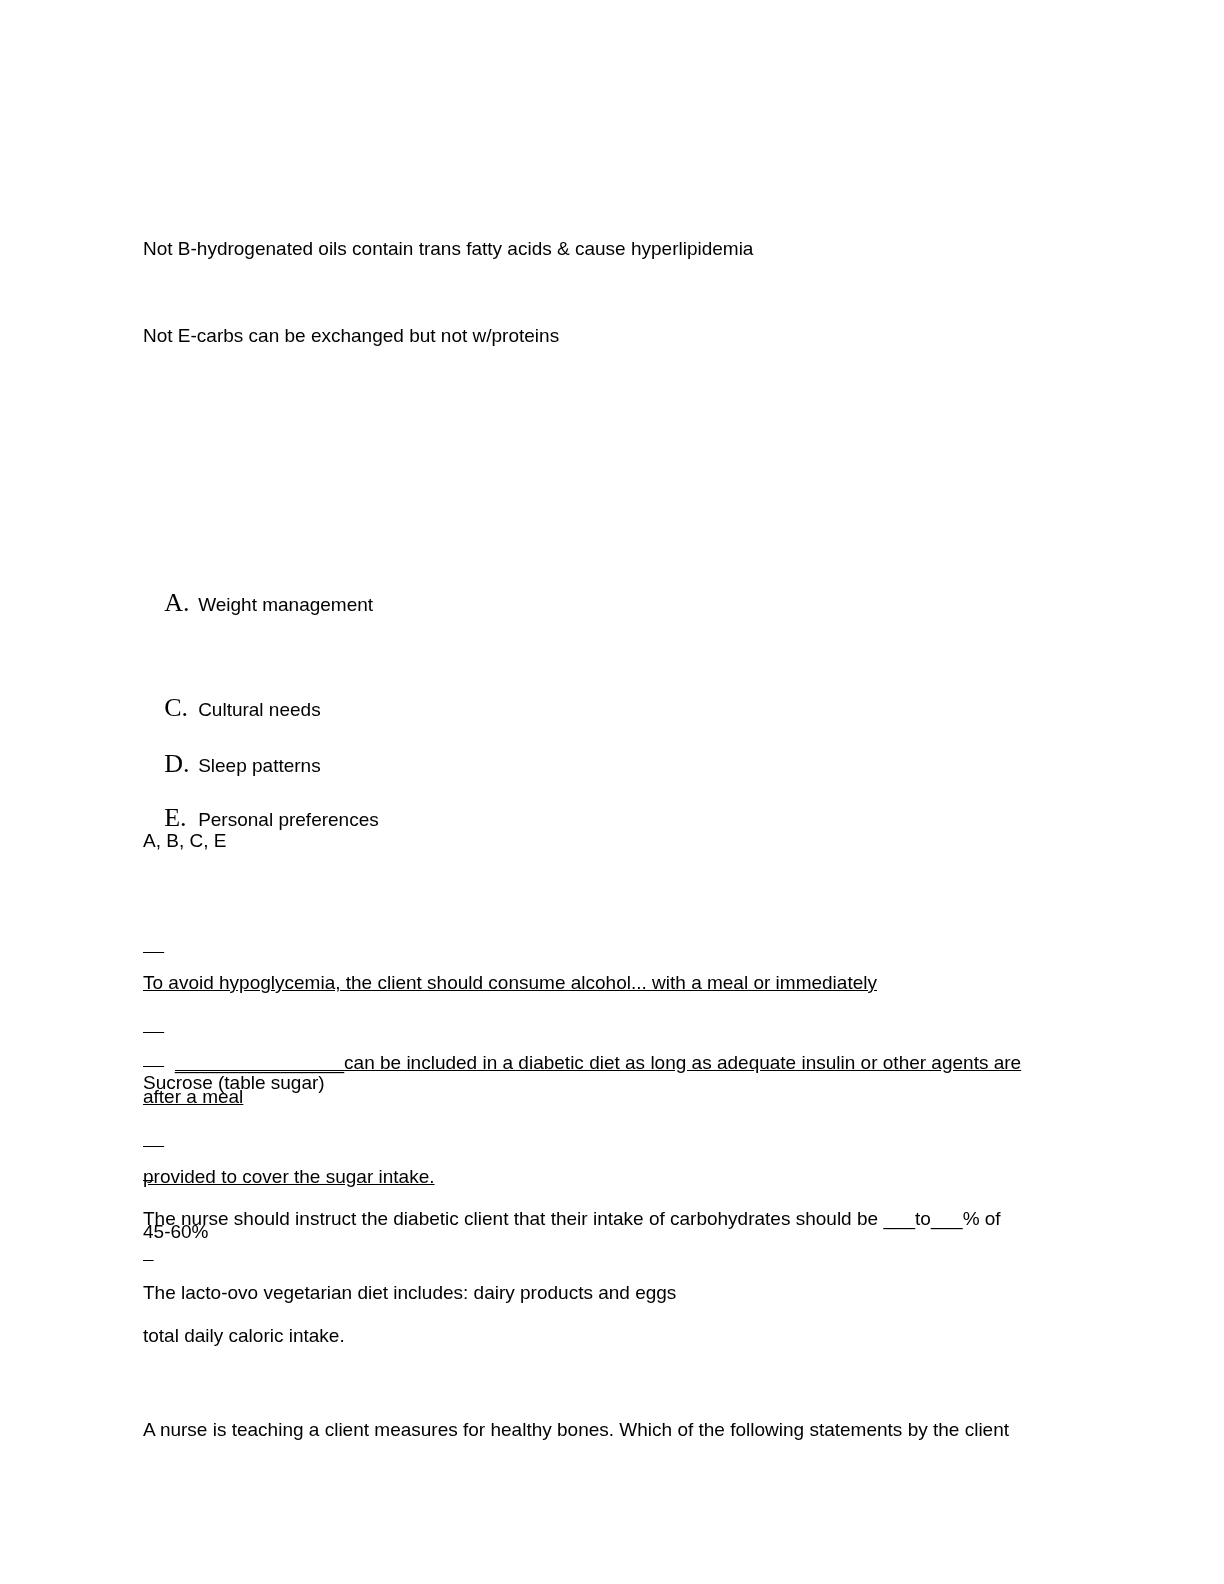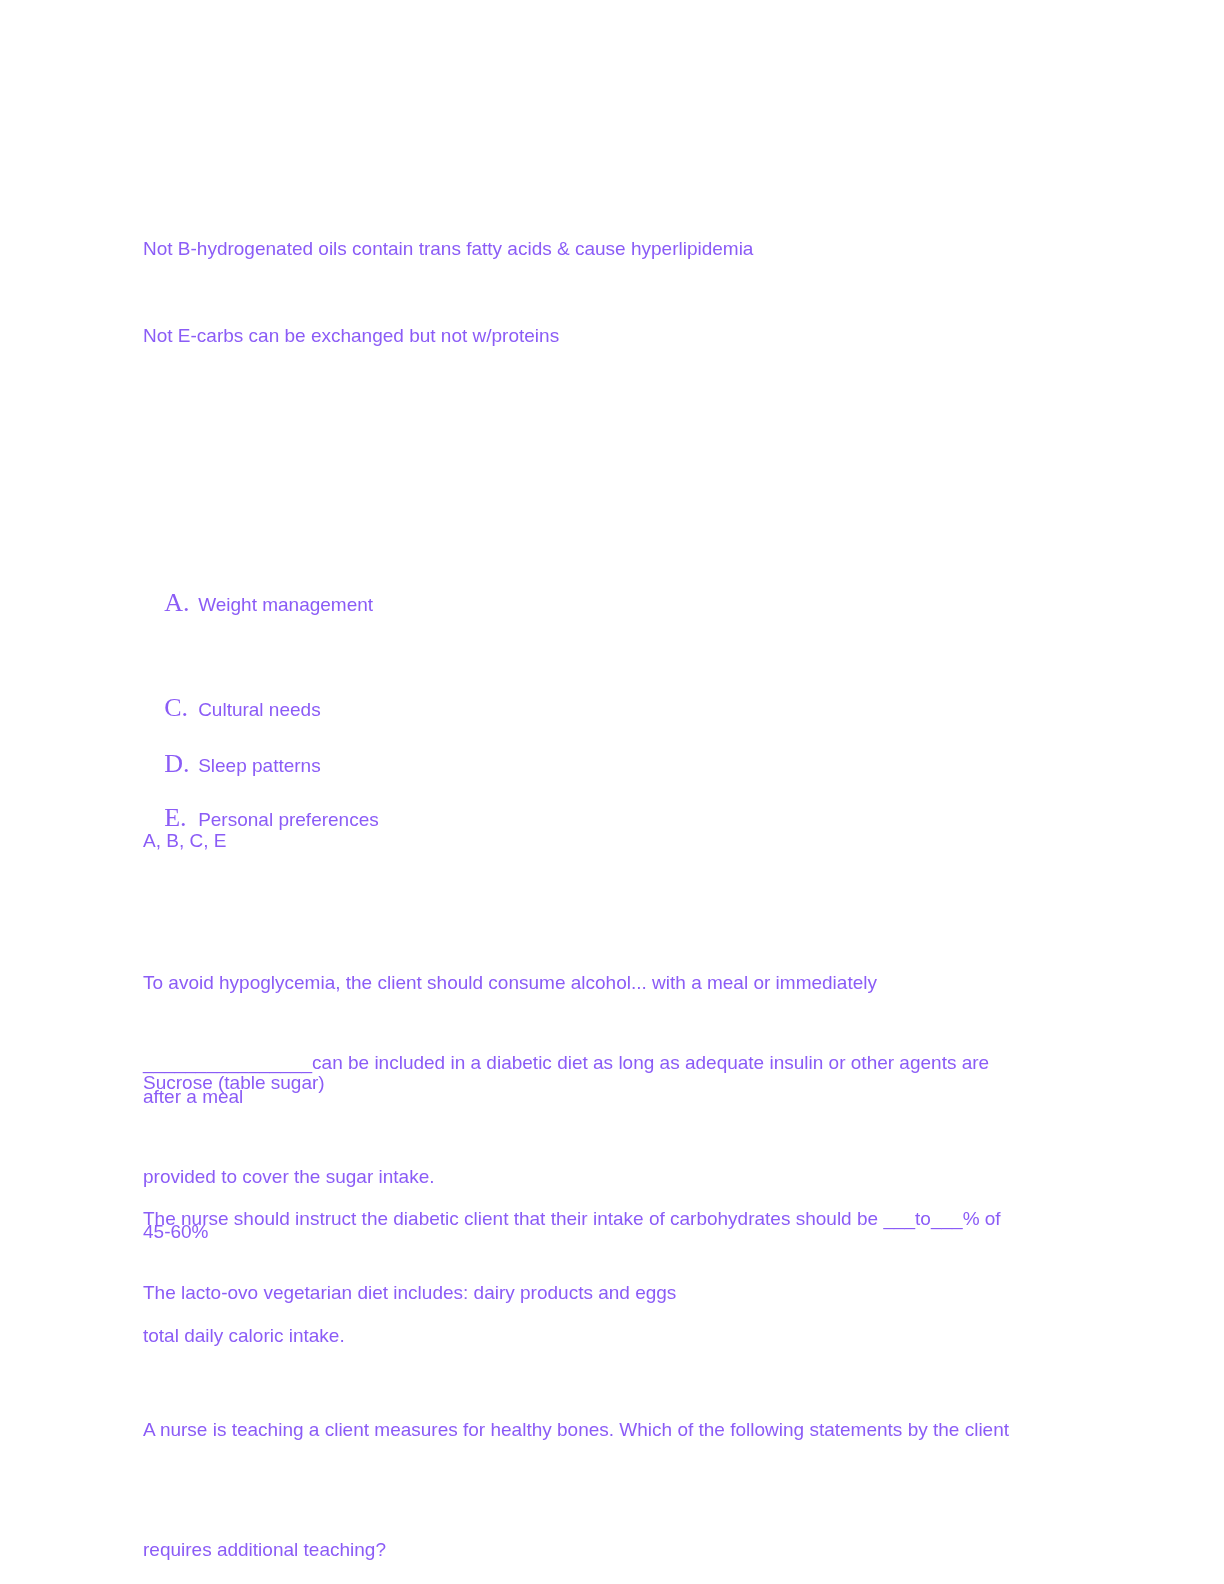--- a/index.html
+++ b/index.html
@@ -6,47 +6,48 @@
     margin: 0;
     padding: 0;
     background: #ffffff;
   }
   .page {
     position: relative;
     width: 1224px;
     height: 1584px;
     background: #ffffff;
     font-family: "Liberation Sans", sans-serif;
-    color: #8b5cf6;
+    color: #000000;
     overflow: hidden;
   }
   .block {
     position: absolute;
     left: 143px;
     font-size: 19px;
     line-height: 40px;
     white-space: pre;
   }
   .lh39 { line-height: 39px; }
-  .lh38 { line-height: 38px; }
+  .lh38 { line-height: 38px; text-decoration: underline; }
   .opt {
     position: absolute;
     left: 143px;
     font-size: 19px;
     line-height: 30px;
     white-space: pre;
   }
   .opt .letter {
     font-family: "Liberation Serif", serif;
     font-size: 26px;
     display: inline-block;
     width: 34px;
   }
   .blank {
     letter-spacing: 0px;
+    margin-left: 32px;
   }
 </style>
 </head>
 <body>
 
 <div class="page">
 
   <div class="block" style="top:229px">Not B-hydrogenated oils contain trans fatty acids &amp; cause hyperlipidemia</div>
 
   <div class="block" style="top:316px">Not E-carbs can be exchanged but not w/proteins</div>
@@ -83,16 +84,15 @@
     <div>The nurse should instruct the diabetic client that their intake of carbohydrates should be ___to___% of</div>
     <div>total daily caloric intake.</div>
   </div>
 
   <div class="block" style="top:1212px">45-60%</div>
 
   <div class="block" style="top:1273px">The lacto-ovo vegetarian diet includes: dairy products and eggs</div>
 
   <div class="block" style="top:1330px">
     <div>A nurse is teaching a client measures for healthy bones. Which of the following statements by the client</div>
-    <div>requires additional teaching?</div>
   </div>
 
 </div>
 
 </body></html>

